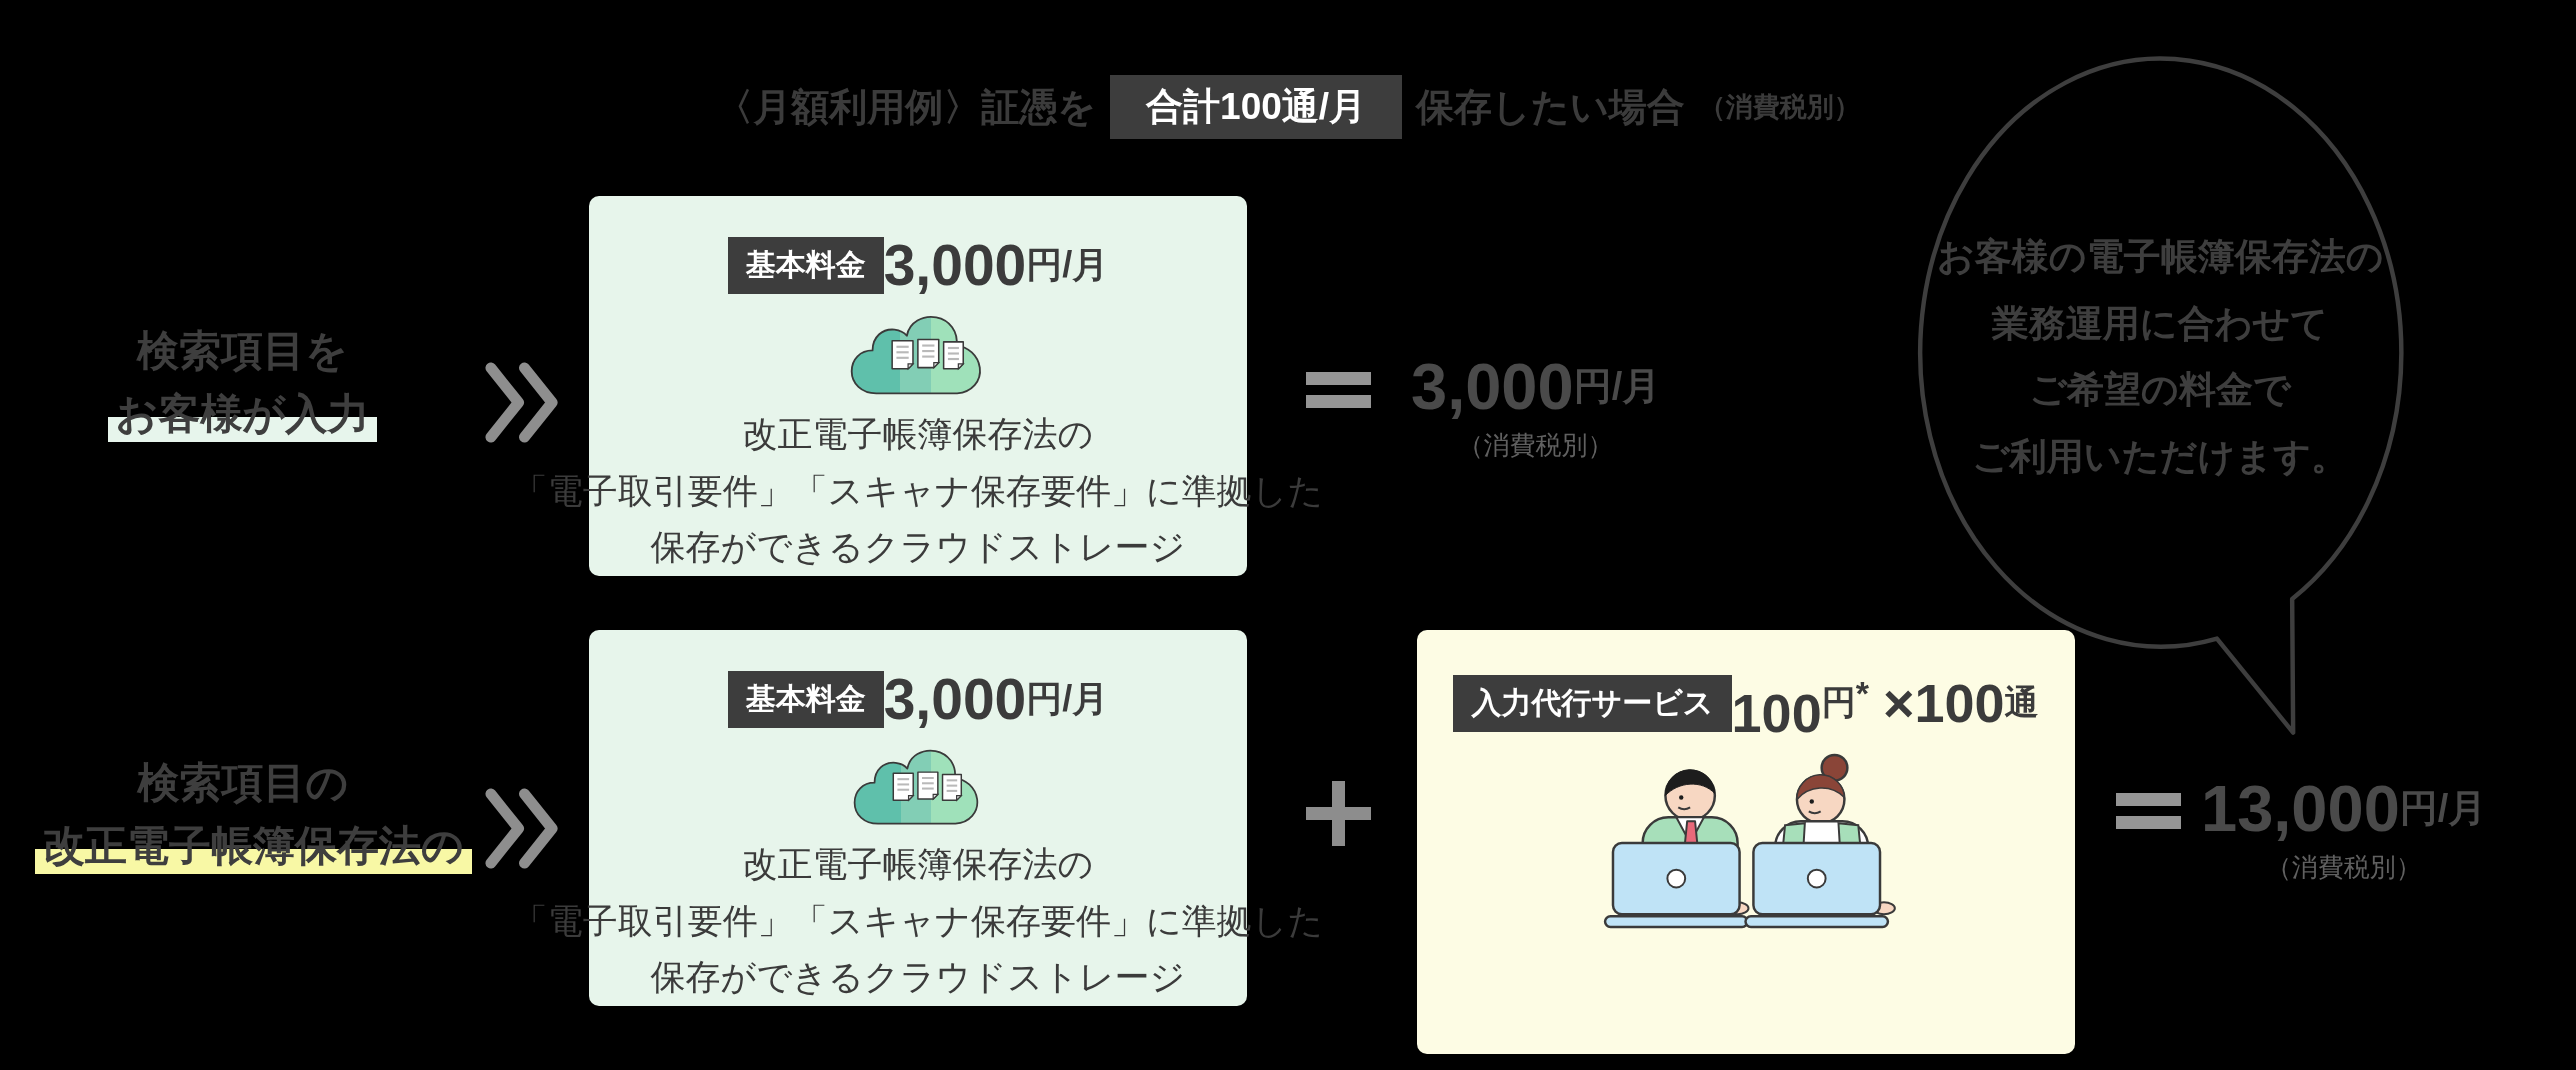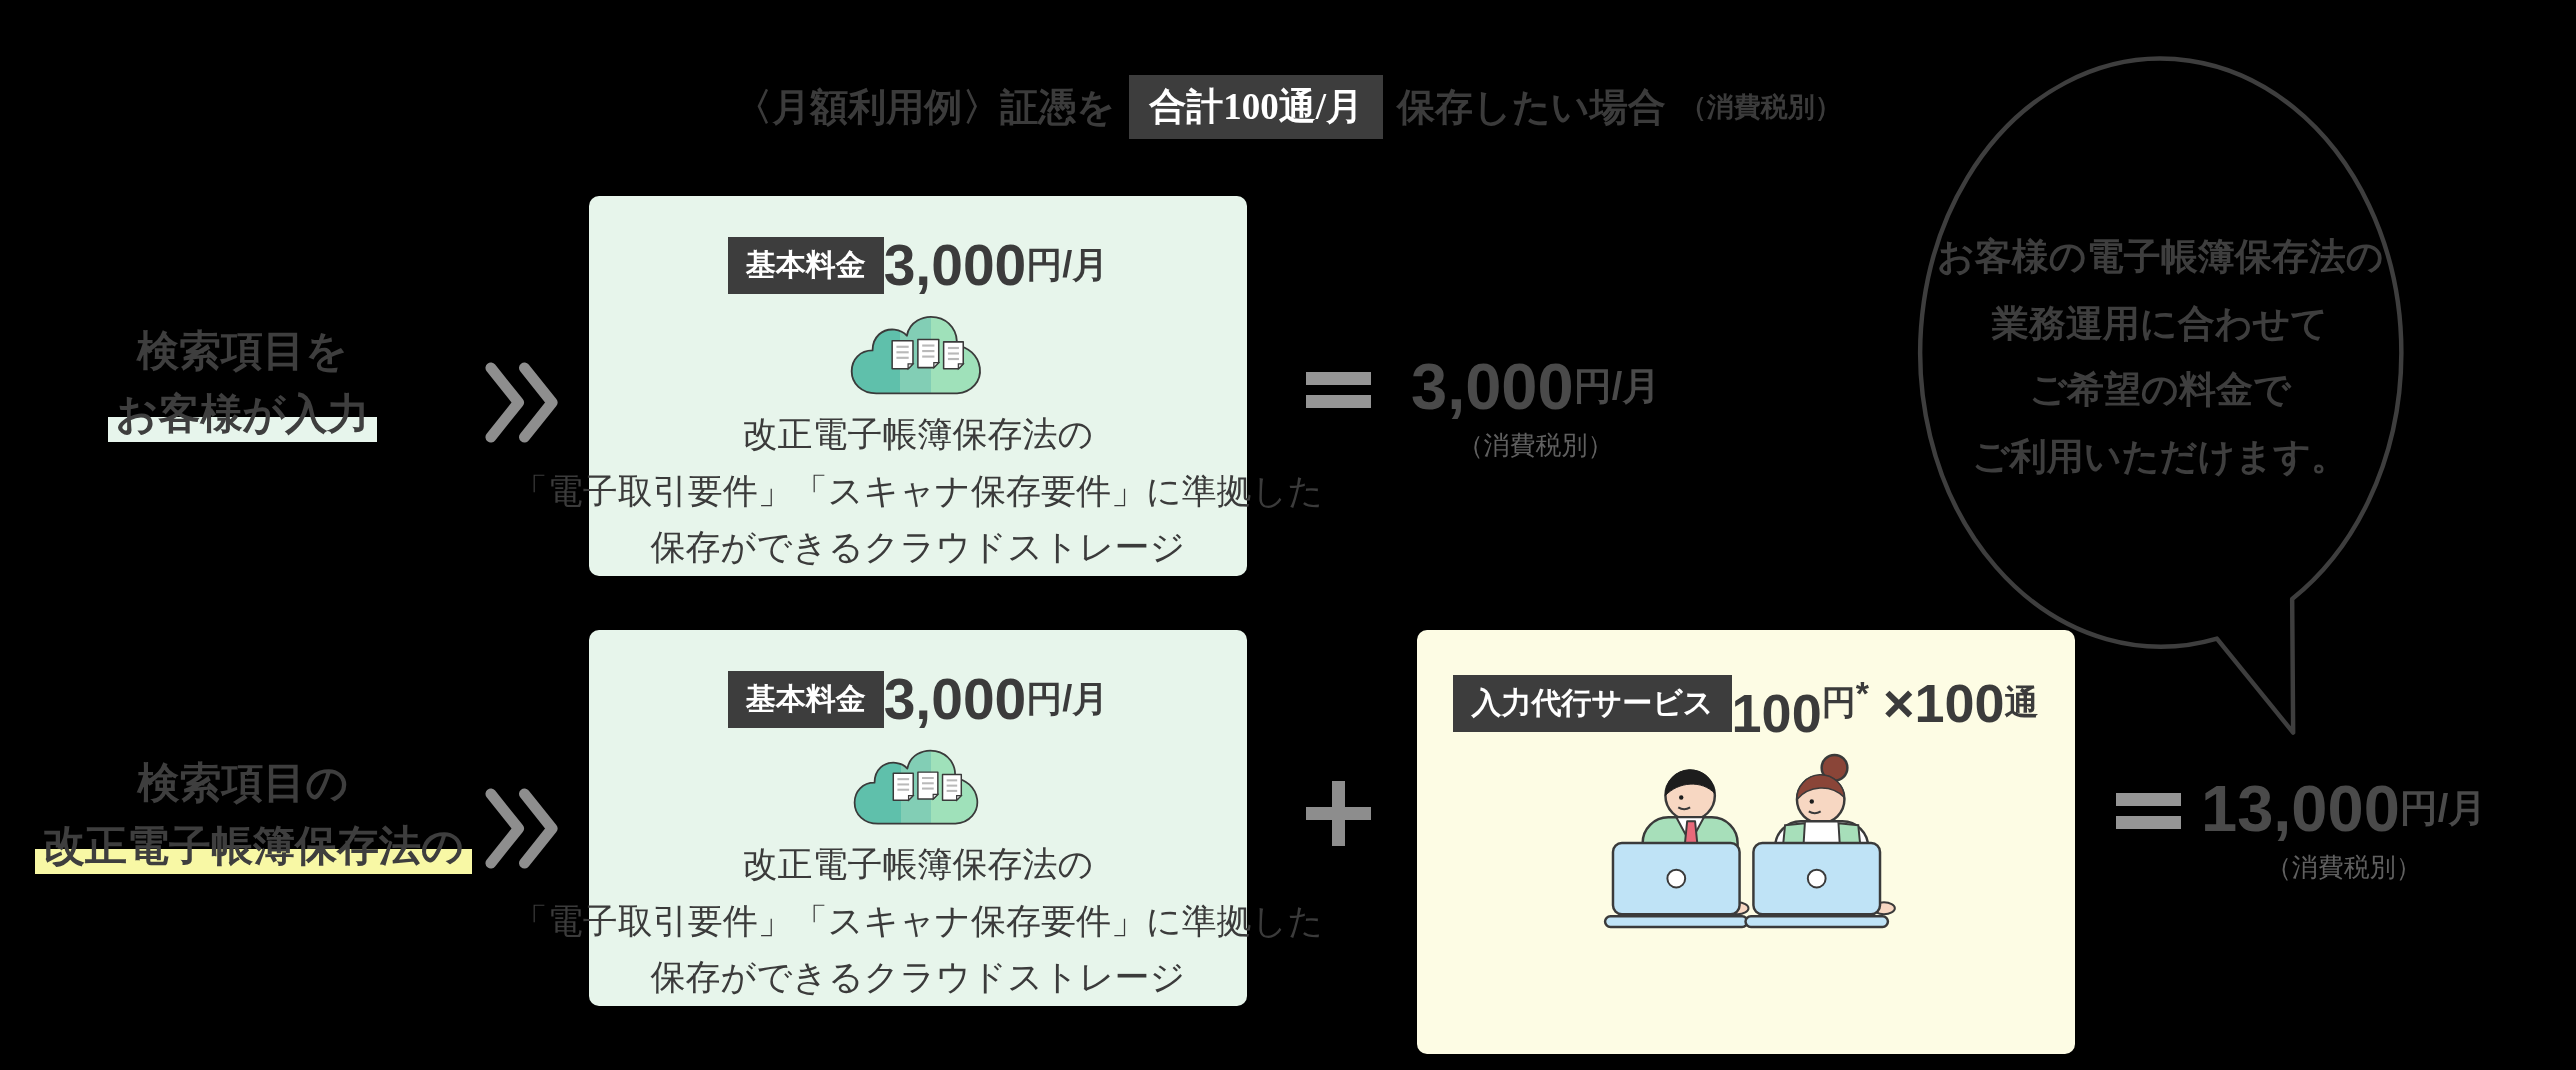--- a/index.html
+++ b/index.html
@@ -7,24 +7,24 @@
     width:2576px;height:1070px;position:relative;overflow:hidden;
     font-family:"Liberation Sans","DejaVu Sans",sans-serif;
     -webkit-font-smoothing:antialiased;
   }
   .abs{position:absolute;}
 
   
   .title-bar{
     top:75px;left:0;width:2576px;
     display:flex;justify-content:center;align-items:center;gap:14px;
-    color:#3b3b3b;font-weight:bold;font-size:38px;white-space:nowrap;font-family:Liberation Serif, serif;
+    color:#3b3b3b;font-weight:bold;font-size:38px;white-space:nowrap;
   }
   .title-badge{
-    background:#3d3d3d;color:#fff;padding:7px 20px;font-size:37px;font-weight:bold;
+    background:#3d3d3d;color:#fff;padding:7px 36px;font-size:37px;font-weight:bold;
   }
   .title-note{font-size:27px;font-weight:bold;color:#3b3b3b;}
 
   
   .side-label{
     color:#3e3e3e;font-weight:bold;font-size:42px;line-height:1.5;
     text-align:center;white-space:nowrap;
   }
   .hl-green{background:linear-gradient(transparent 52%, #e7f5ec 52%);padding:0 8px 5px;}
   .hl-yellow{background:linear-gradient(transparent 52%, #f8f8a5 52%);padding:0 8px 5px;}

